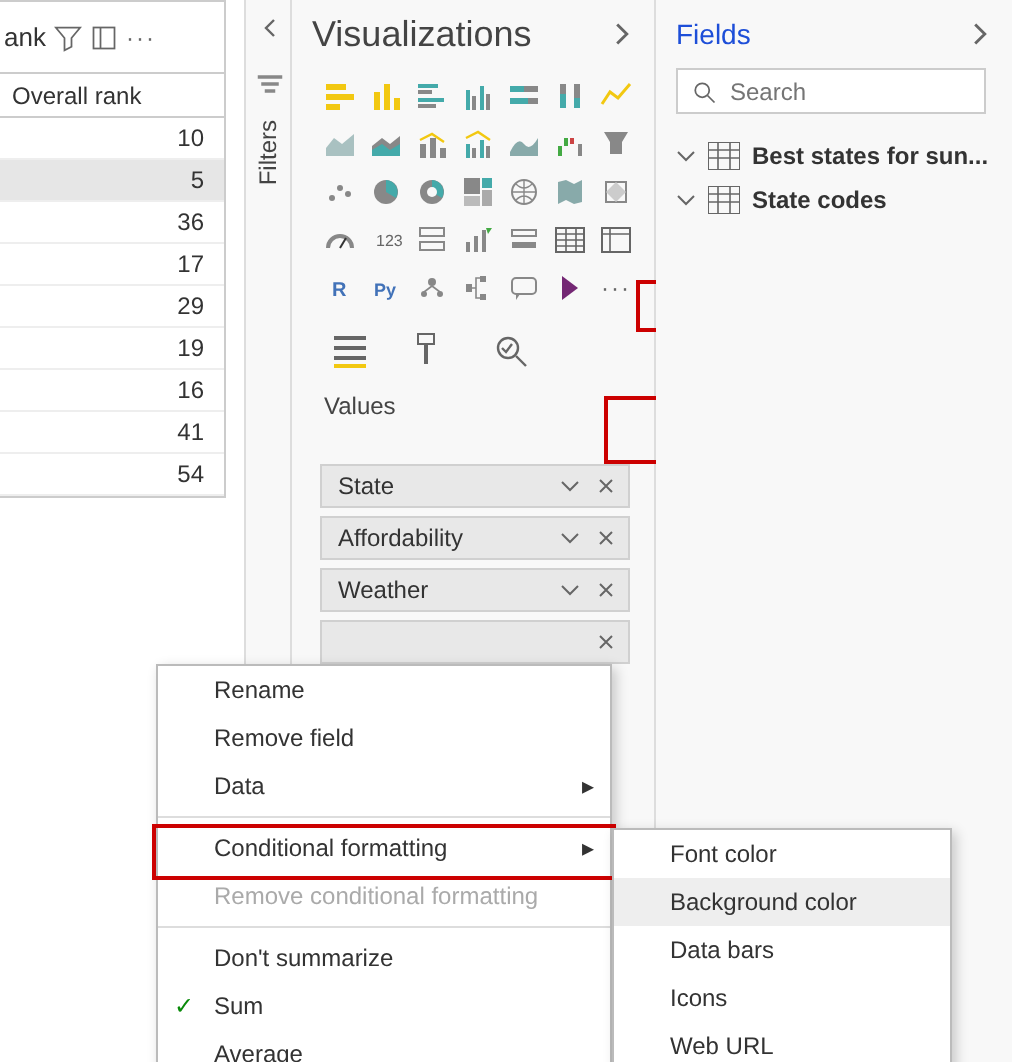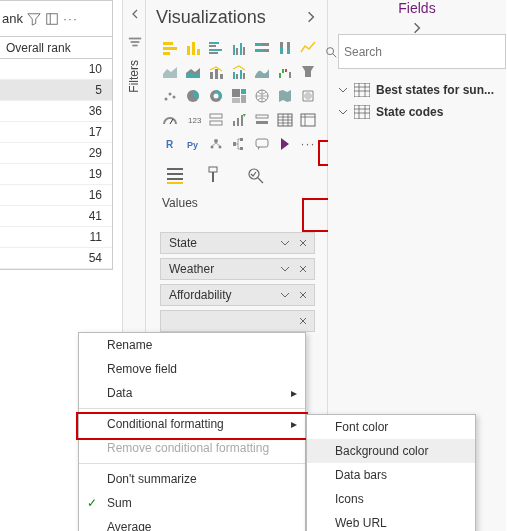--- a/index.html
+++ b/index.html
@@ -36,23 +36,23 @@
 .section-lbl { font-size: 12px; color: #444; padding: 4px 0 6px 16px; }
 
 .wells { padding: 16px 12px 0 14px; display:flex; flex-direction:column; gap: 4px; }
 .well { height: 22px; background: #e8e8e8; border: 1px solid #d0d0d0; display:flex; align-items:center; padding: 0 2px 0 8px; font-size: 12px; color:#333; }
 .well .wl { flex: 1 1 auto; overflow:hidden; white-space:nowrap; }
 .well .wc { width: 18px; height:18px; display:flex; align-items:center; justify-content:center; cursor:pointer; }
 .well .wx { width: 18px; height:18px; display:flex; align-items:center; justify-content:center; cursor:pointer; }
 
 
 .fields-panel { position: absolute; left: 328px; top: 0; width: 178px; height: 531px; background:#f8f8f8; }
-.fields-panel .title { display:flex; align-items:center; justify-content:space-between; height: 34px; padding: 0 10px; font-size: 14px; color:#701a75;flex-direction:column; }
+.fields-panel .title { display:flex; align-items:center; justify-content:space-between; height: 34px; padding: 0 10px; font-size: 14px; color:#1d4ed8; }
 .fields-panel .title svg { width:12px; height:12px; fill:#666; }
-.search { margin: 0 0 10px 10px; height: 35px; border:1px solid #ccc; background:#fff; display:flex; align-items:center; padding: 0 6px; gap:6px;justify-content:flex-end; }
+.search { margin: 0 13px 10px 10px; height: 23px; border:1px solid #ccc; background:#fff; display:flex; align-items:center; padding: 0 6px; gap:6px; }
 .search input { border:none; outline:none; font-size:12px; flex:1; background:transparent; }
 .search svg { width:14px; height:14px; fill:#666; }
 .fieldrow { display:flex; align-items:center; gap: 6px; padding: 4px 10px; font-size:12px; color:#333; }
 .fieldrow svg { width:10px; height:10px; fill:#666; }
 .fieldrow .ticn { width:16px; height:14px; }
 .fieldrow .nm { font-weight:600; overflow:hidden; white-space:nowrap; text-overflow:ellipsis; }
 
 
 .ctx { position:absolute; background:#fff; border:1px solid #bbb; box-shadow: 2px 2px 6px rgba(0,0,0,0.2); }
 .ctx .row { height: 24px; display:flex; align-items:center; padding: 0 18px 0 28px; font-size: 12px; color:#333; position:relative; }
@@ -83,21 +83,20 @@
     <div class="colhdr">Overall rank</div>
     <div id="tbody">
         <div class="cell">10</div>
         <div class="cell sel">5</div>
         <div class="cell">36</div>
         <div class="cell">17</div>
         <div class="cell">29</div>
         <div class="cell">19</div>
         <div class="cell">16</div>
         <div class="cell">41</div>
-        <div class="cell">11</div>
         <div class="cell">54</div>
       </div>
   </div>
 </div>
 
 <div class="filters-strip">
   <div class="chev">
     <svg width="10" height="10" viewBox="0 0 10 10">
         <path d="M7 1 L3 5 L7 9" fill="none" stroke="#666" stroke-width="1.2"></path>
       </svg>
@@ -390,34 +389,34 @@
             <path d="M1 3 L5 7 L9 3" fill="none" stroke="#666"></path>
           </svg>
         </span>
       <span class="wx">
           <svg width="10" height="10" viewBox="0 0 10 10">
             <path d="M2 2l6 6M8 2l-6 6" stroke="#666"></path>
           </svg>
         </span>
     </div>
     <div class="well">
+      <span class="wl">Affordability</span>
+      <span class="wc">
+          <svg width="10" height="10" viewBox="0 0 10 10">
+            <path d="M1 3 L5 7 L9 3" fill="none" stroke="#666"></path>
+          </svg>
+        </span>
+      <span class="wx">
+          <svg width="10" height="10" viewBox="0 0 10 10">
+            <path d="M2 2l6 6M8 2l-6 6" stroke="#666"></path>
+          </svg>
+        </span>
+    </div>
+    <div class="well">
       <span class="wl">Weather</span>
-      <span class="wc">
-          <svg width="10" height="10" viewBox="0 0 10 10">
-            <path d="M1 3 L5 7 L9 3" fill="none" stroke="#666"></path>
-          </svg>
-        </span>
-      <span class="wx">
-          <svg width="10" height="10" viewBox="0 0 10 10">
-            <path d="M2 2l6 6M8 2l-6 6" stroke="#666"></path>
-          </svg>
-        </span>
-    </div>
-    <div class="well">
-      <span class="wl">Affordability</span>
       <span class="wc">
           <svg width="10" height="10" viewBox="0 0 10 10">
             <path d="M1 3 L5 7 L9 3" fill="none" stroke="#666"></path>
           </svg>
         </span>
       <span class="wx">
           <svg width="10" height="10" viewBox="0 0 10 10">
             <path d="M2 2l6 6M8 2l-6 6" stroke="#666"></path>
           </svg>
         </span>

